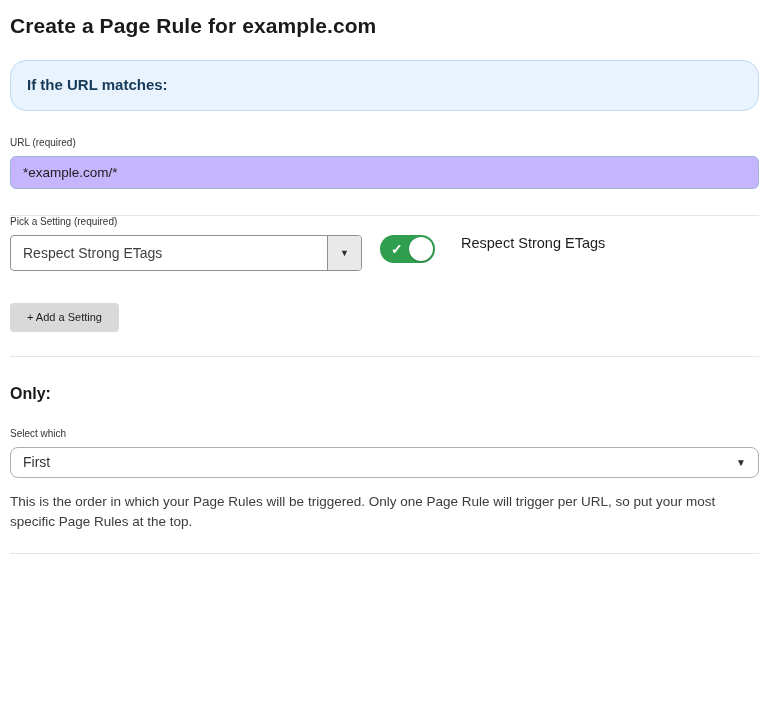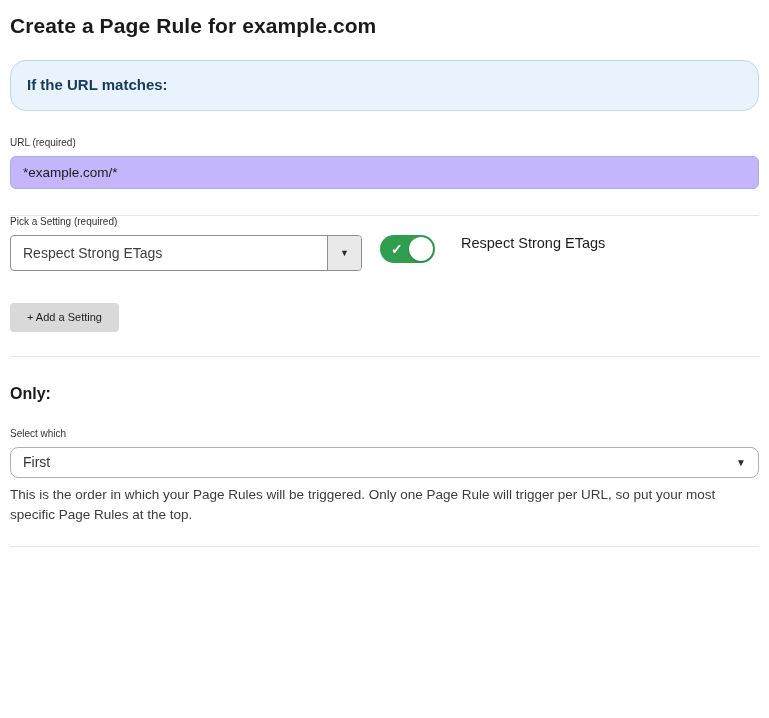--- a/index.html
+++ b/index.html
@@ -169,21 +169,21 @@
     font-size: 14px;
     color: #333333;
     cursor: pointer;
   }
   .select-caret { font-size: 10px; color: #2b2b2b; }
 
   .help-text {
     font-size: 13.5px;
     color: #3c3c3c;
     line-height: 1.5;
-    margin: 7px 0 21px 0;
+    margin: 14px 0 21px 0;
     max-width: 745px;
   }
 </style>
 </head>
 <body>
 
 <div class="page">
 
   <h1 class="page-title">Create a Page Rule for example.com</h1>
 

